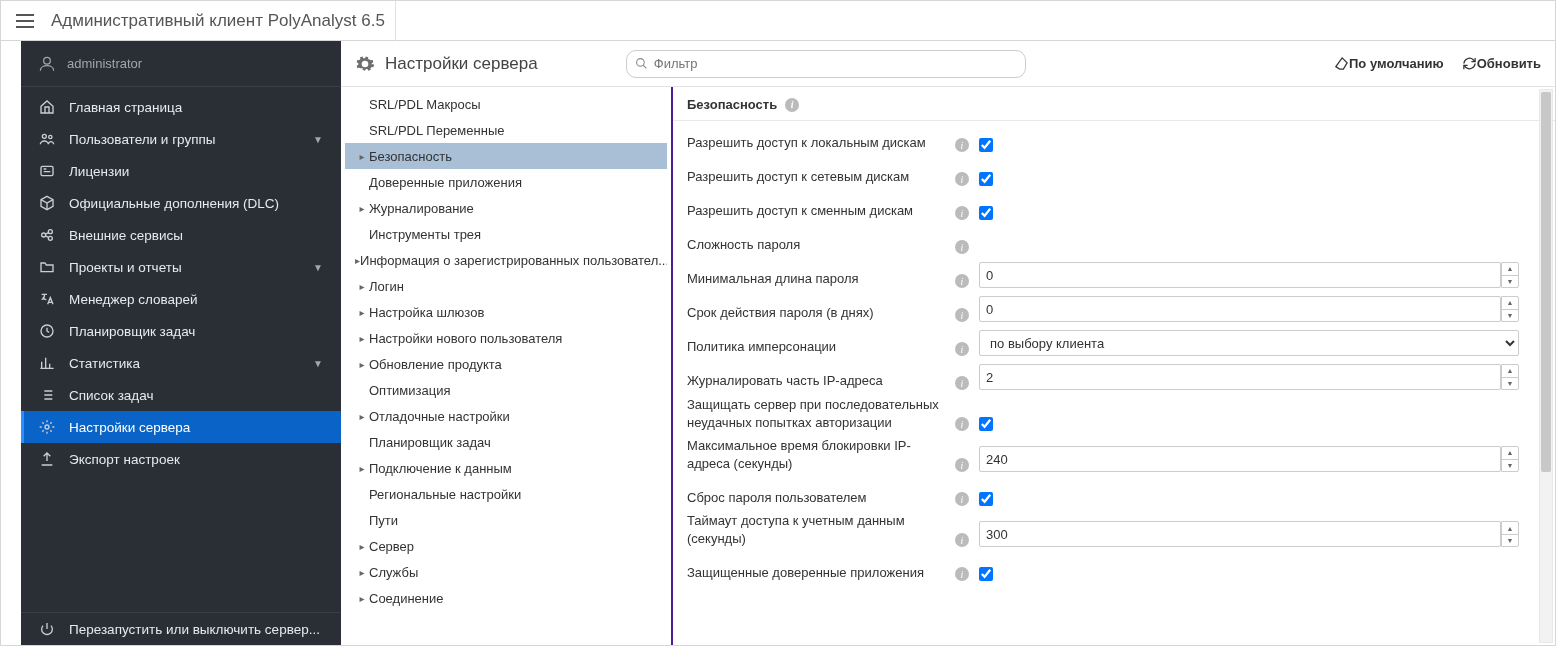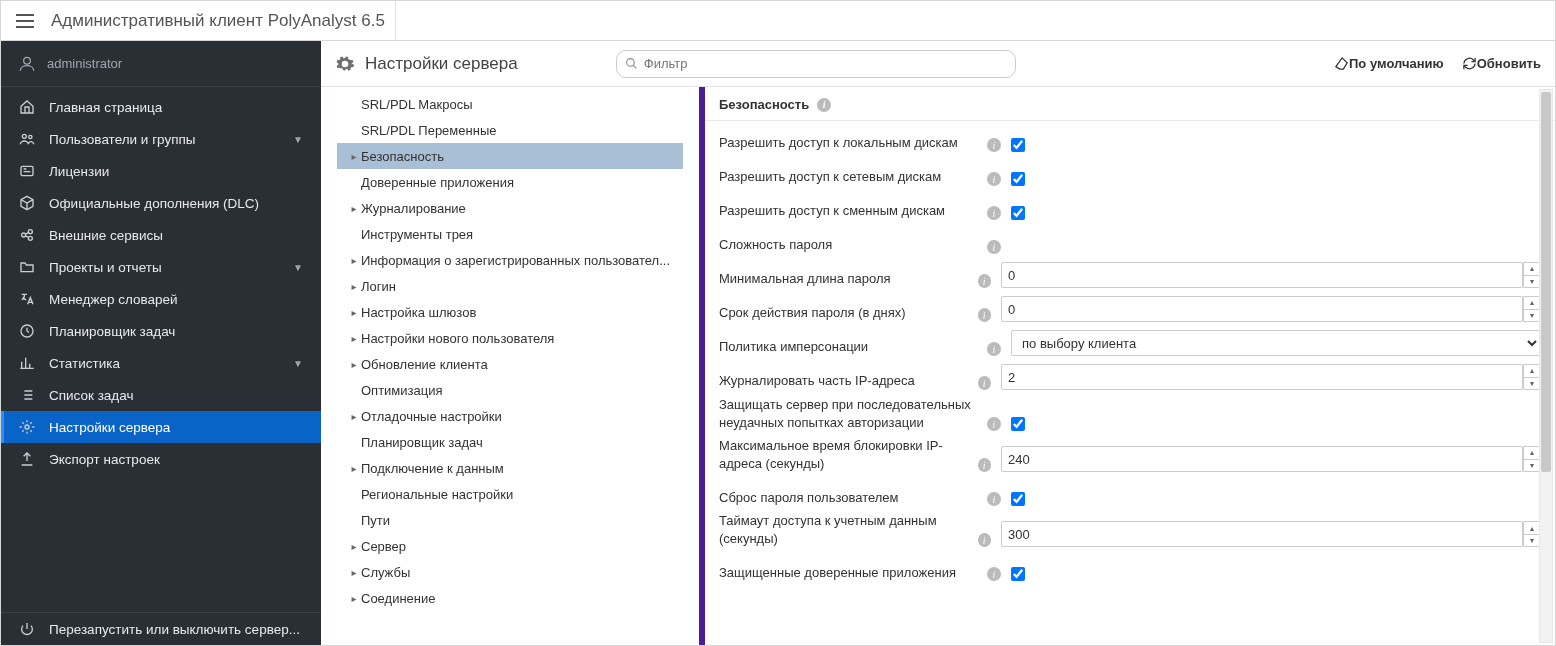--- a/index.html
+++ b/index.html
@@ -3,42 +3,42 @@
 <meta charset="utf-8">
 <style>
   * { box-sizing: border-box; margin: 0; padding: 0; }
   html, body { height: 100%; font-family: -apple-system, "Segoe UI", Arial, sans-serif; font-size: 13px; color: #333; background: #fff; overflow: hidden; }
   body { display: flex; flex-direction: column; width: 1556px; height: 646px; border: 1px solid #d6d6d6; }
 
   .topbar { display: flex; align-items: center; height: 40px; border-bottom: 1px solid #d6d6d6; padding: 0 8px; background: #fff; }
   .hamburger { width: 32px; display:flex; align-items:center; justify-content:center; cursor:pointer; color:#555; }
   .title { font-size: 17px; font-weight: 300; color: #555; padding: 0 10px; border-right: 1px solid #e2e2e2; line-height: 40px; }
 
-  .main-row { flex: 1; display: flex; min-height: 0; }
+  .main-row { flex: 1; display: flex; min-height: 0; margin-left: 20px; }
 
   .sidebar { width: 320px; background: #2a2f36; color: #c9ced5; display:flex; flex-direction:column; }
   .user-row { display:flex; align-items:center; gap:10px; height:46px; padding:0 16px; border-bottom:1px solid #3a3f47; font-size:13px; color:#9fa6b0; }
   .user-row svg { stroke:#9fa6b0; }
   .nav { flex:1; overflow:auto; padding-top:4px; }
   .nav-item { display:flex; align-items:center; gap:14px; height:32px; padding:0 18px; cursor:pointer; font-size:13.5px; color:#e6e9ed; }
   .nav-item.active { background:#0a64c8; border-left:3px solid #2d8eff; padding-left:15px; color:#fff; }
   .nav-item .chevron { margin-left:auto; font-size:10px; color:#9fa6b0; }
   .nav-item svg { width:16px; height:16px; flex:0 0 16px; }
   .sidebar-footer { border-top:1px solid #3a3f47; }
 
   .content { flex:1; display:flex; flex-direction:column; min-width:0; }
   .content-header { display:flex; align-items:center; height:46px; padding:0 14px; border-bottom:1px solid #e3e3e3; gap:14px; }
   .content-header h1 { font-size:17px; font-weight:400; color:#444; display:flex; align-items:center; gap:10px; }
   .filter-box { margin-left:auto; margin-right:auto; display:flex; align-items:center; border:1px solid #ccc; border-radius:10px; height:28px; width:400px; padding:0 8px; color:#888; gap:6px; position:relative; left:-110px; }
   .filter-box input { border:none; outline:none; flex:1; font-size:13px; color:#555; }
   .header-actions { display:flex; gap:18px; align-items:center; }
   .hbtn { display:flex; align-items:center; font-size:13px; font-weight:600; color:#333; cursor:pointer; }
 
   .content-body { flex:1; display:flex; min-height:0; }
-  .tree { width:384px; border-right:6px solid #4c1d95; overflow-y:auto; padding:4px 16px; }
+  .tree { width:332px; border-right:2px solid #4c1d95; overflow-y:auto; padding:4px 4px; }
   .tree-item { display:flex; align-items:center; height:26px; padding-left:24px; padding-right:10px; cursor:pointer; font-size:13px; color:#333; white-space:nowrap; overflow:hidden; text-overflow:ellipsis; }
   .tree-item.selected { background:#a9bfd6; }
   .tree-item .caret { width:14px; margin-left:-14px; font-size:10px; color:#666; text-align:center; }
 
   .form-area { flex:1; overflow-y:auto; padding:0 0 12px 0; position:relative; }
   .section-title { font-weight:700; font-size:13px; padding:10px 14px 8px; border-bottom:1px solid #e9e9e9; display:flex; align-items:center; gap:8px; }
   .info-icon { display:inline-flex; width:14px; height:14px; border-radius:50%; background:#bbb; color:#fff; font-size:10px; align-items:center; justify-content:center; font-style:italic; font-family:Georgia,serif; }
   .form-row { display:flex; align-items:flex-end; min-height:34px; padding:3px 14px; gap:10px; }
   .form-row .lbl { width:258px; font-size:13px; color:#333; line-height:1.35; }
   .form-row .ctrl { flex:1; display:flex; align-items:center; }
@@ -243,21 +243,21 @@
           <div class="tree-item">
             <span class="caret">▸</span>
             <span>Настройка шлюзов</span>
           </div>
           <div class="tree-item">
             <span class="caret">▸</span>
             <span>Настройки нового пользователя</span>
           </div>
           <div class="tree-item">
             <span class="caret">▸</span>
-            <span>Обновление клиента</span>
+            <span>Обновление продукта</span>
           </div>
           <div class="tree-item">
             <span class="caret"></span>
             <span>Оптимизация</span>
           </div>
           <div class="tree-item">
             <span class="caret">▸</span>
             <span>Отладочные настройки</span>
           </div>
           <div class="tree-item">

